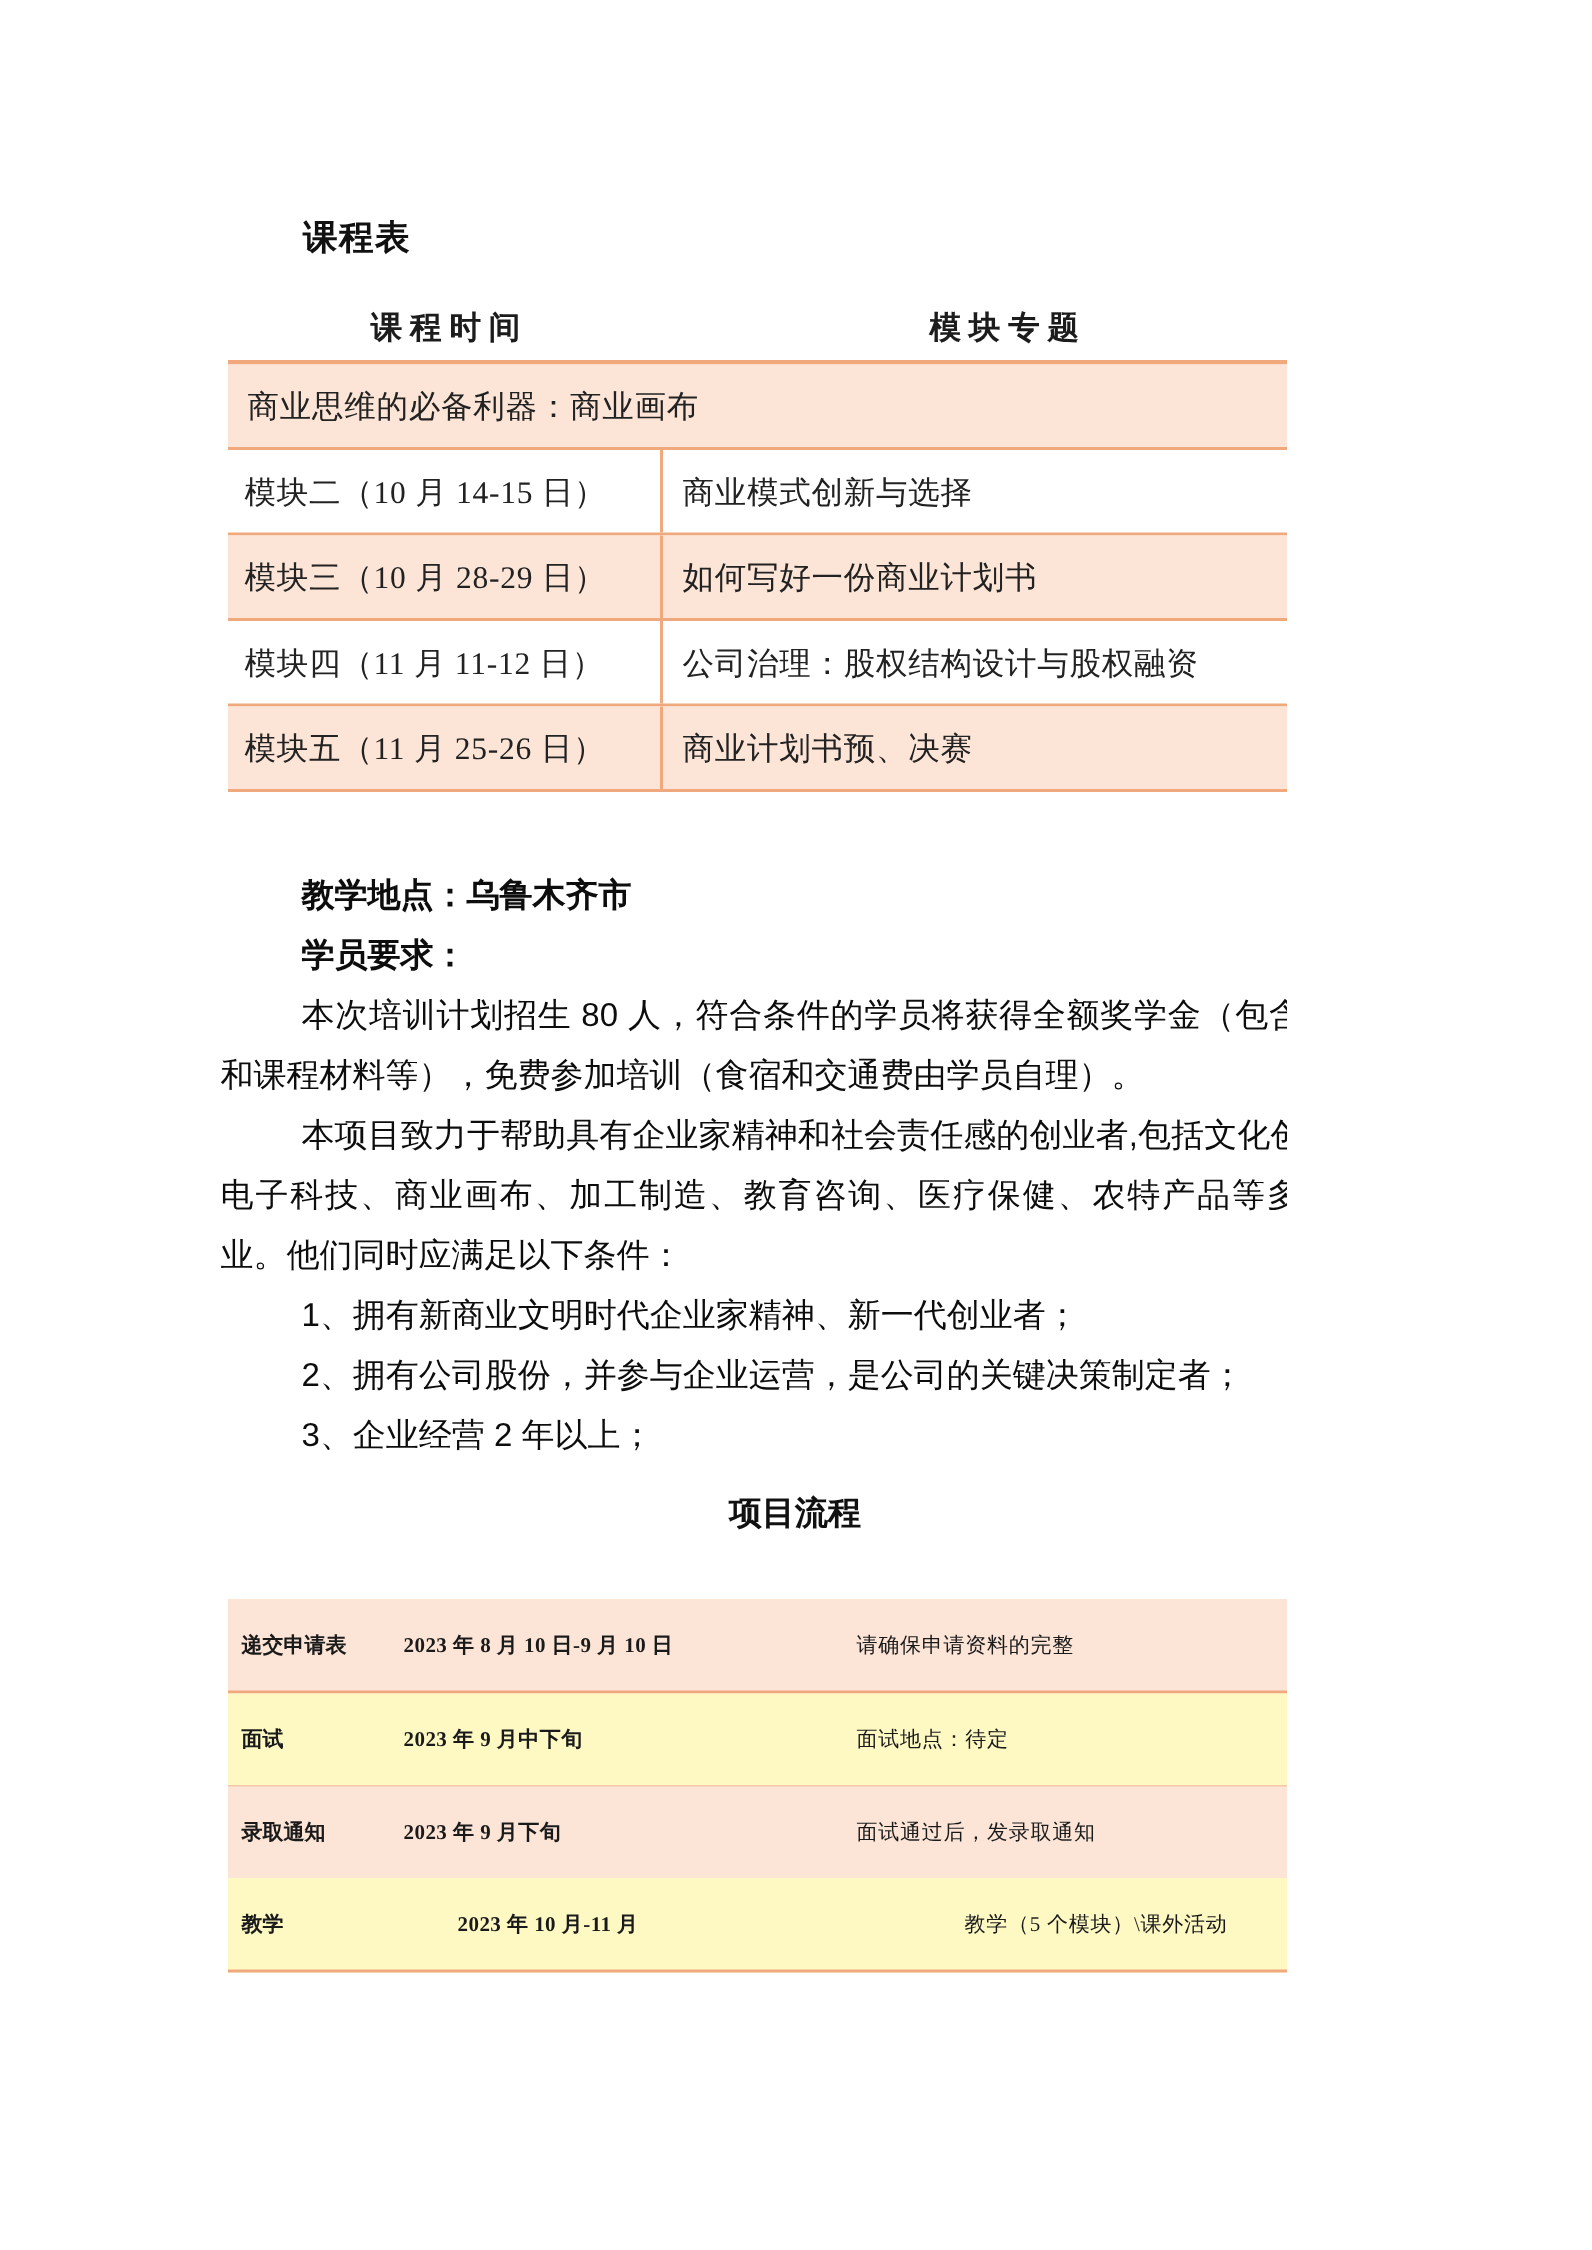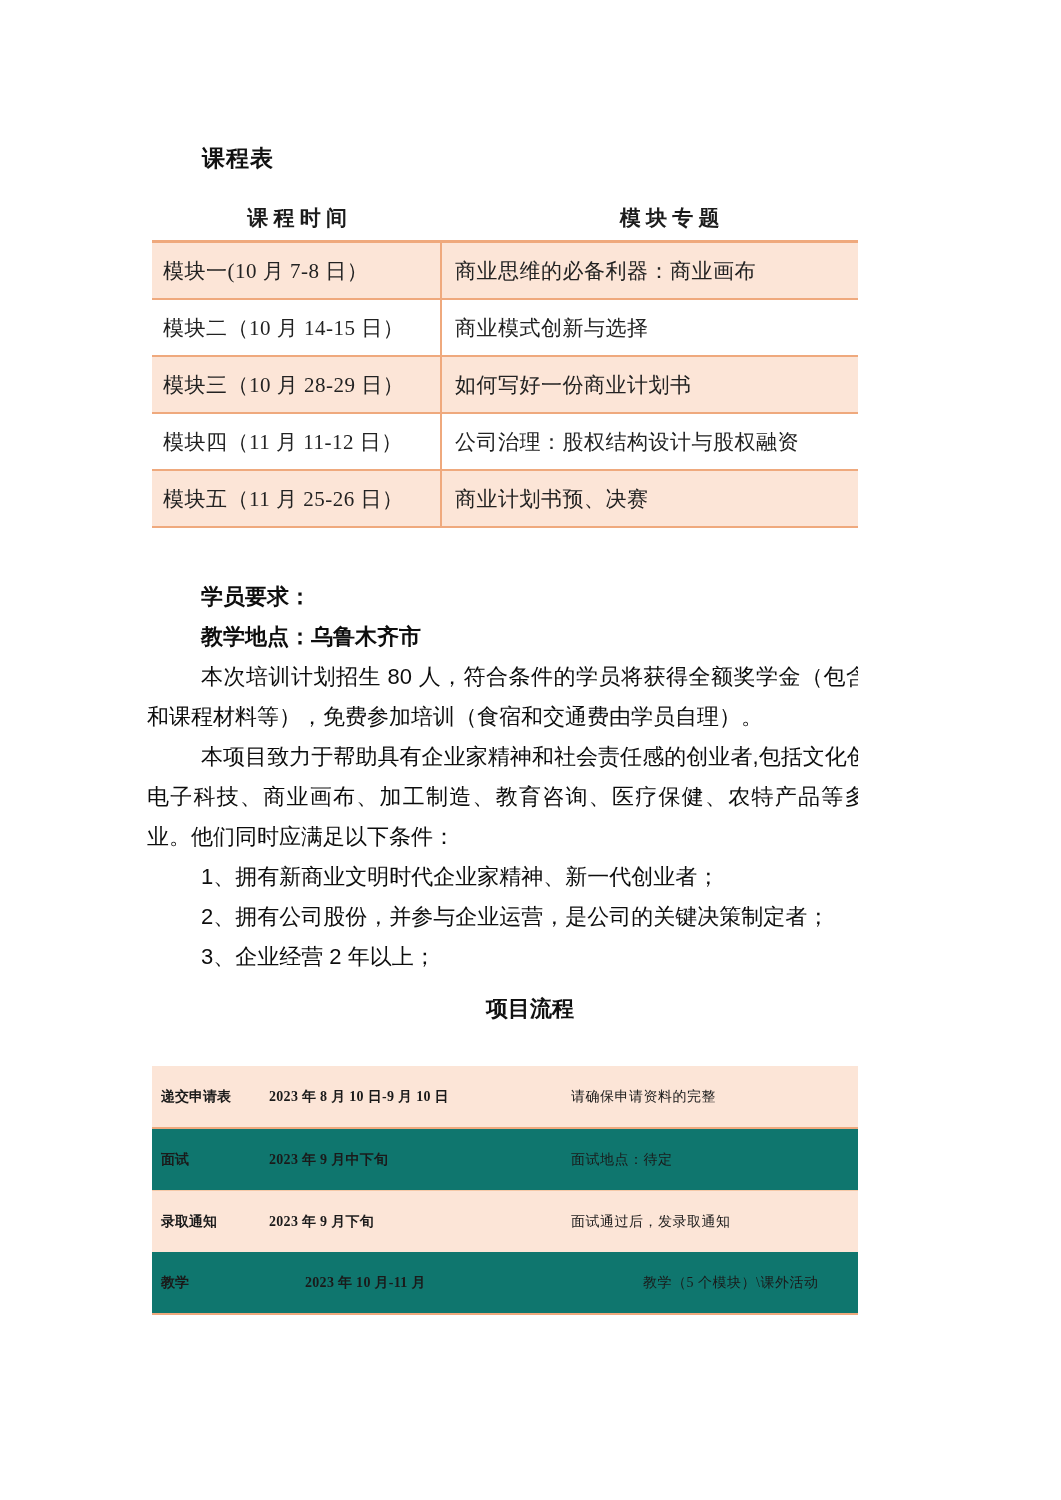--- a/index.html
+++ b/index.html
@@ -49,21 +49,21 @@
   .cond{text-indent:54px;text-align:left;}
   
   .process-title{
     position:absolute;left:147px;top:965px;width:766px;
     text-align:center;font-size:22px;font-weight:bold;line-height:40px;margin-top:24px;
   }
   .t2{
     position:absolute;left:152px;top:1066px;width:745px;
     font-size:14px;color:#1a1a1a;
   }
-  .t2-row{display:grid;grid-template-columns:117px 302px 1fr;height:61px;background:#0f766e;}
+  .t2-row{display:grid;grid-template-columns:117px 302px 1fr;height:61px;background:#fef9c3;}
   .t2-row.odd{background:var(--fill);}
   .t2-row.r1{border-bottom:2px solid var(--line);}
   .t2-row.r3{border-top:1px solid var(--line-faint);}
   .t2-row.r4{border-bottom:2px solid var(--line);gap:36px;}
   .t2-row > div{display:flex;align-items:center;}
   .t2 .stage{font-family:"Liberation Sans", sans-serif;font-weight:bold;padding-left:9px;}
   .t2 .date{font-family:"Liberation Serif", serif;font-weight:bold;letter-spacing:0.3px;}
   .t2 .note{font-family:"Liberation Serif", serif;letter-spacing:0.5px;}
 </style>
 </head>
@@ -73,21 +73,20 @@
 
   <div class="doc-title">课程表</div>
 
   <div class="t1-header">
     <div class="hc1">课 程 时 间</div>
     <div class="hc2">模 块 专 题</div>
   </div>
 
   <div class="t1">
     <div class="t1-row odd">
-      <div class="c1">模块一(10 月 7-8 日）</div>
       <div class="c2">商业思维的必备利器：商业画布</div>
     </div>
     <div class="t1-row">
       <div class="c1">模块二（10 月 14-15 日）</div>
       <div class="c2">商业模式创新与选择</div>
     </div>
     <div class="t1-row odd">
       <div class="c1">模块三（10 月 28-29 日）</div>
       <div class="c2">如何写好一份商业计划书</div>
     </div>
@@ -95,22 +94,22 @@
       <div class="c1">模块四（11 月 11-12 日）</div>
       <div class="c2">公司治理：股权结构设计与股权融资</div>
     </div>
     <div class="t1-row odd">
       <div class="c1">模块五（11 月 25-26 日）</div>
       <div class="c2">商业计划书预、决赛</div>
     </div>
   </div>
 
   <div class="body-block">
+    <p class="bold-line">教学地点：乌鲁木齐市</p>
     <p class="bold-line">学员要求：</p>
-    <p class="bold-line">教学地点：乌鲁木齐市</p>
     <p class="para">本次培训计划招生 80 人，符合条件的学员将获得全额奖学金（包含学费和课程材料等），免费参加培训（食宿和交通费由学员自理）。</p>
     <p class="para">本项目致力于帮助具有企业家精神和社会责任感的创业者,包括文化创意、电子科技、商业画布、加工制造、教育咨询、医疗保健、农特产品等多种行业。他们同时应满足以下条件：</p>
     <p class="cond">1、拥有新商业文明时代企业家精神、新一代创业者；</p>
     <p class="cond">2、拥有公司股份，并参与企业运营，是公司的关键决策制定者；</p>
     <p class="cond">3、企业经营 2 年以上；</p>
   </div>
 
   <div class="process-title">项目流程</div>
 
   <div class="t2">

